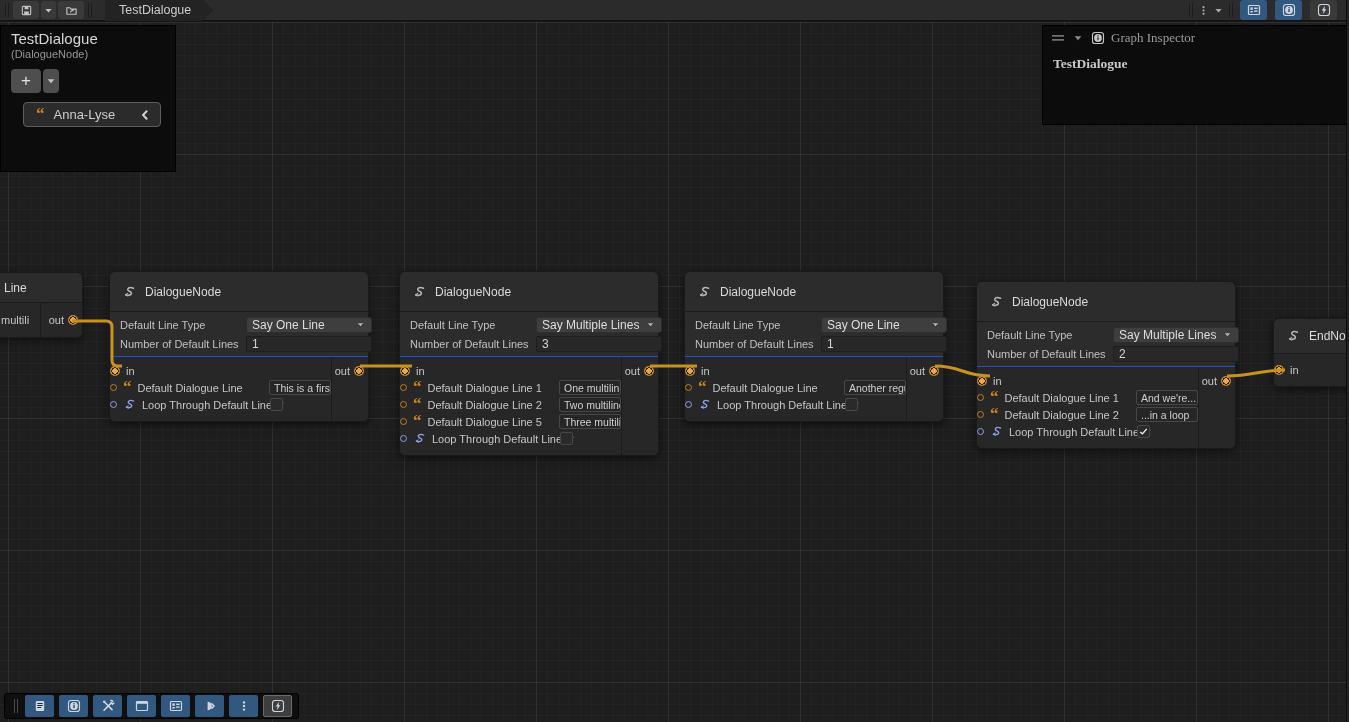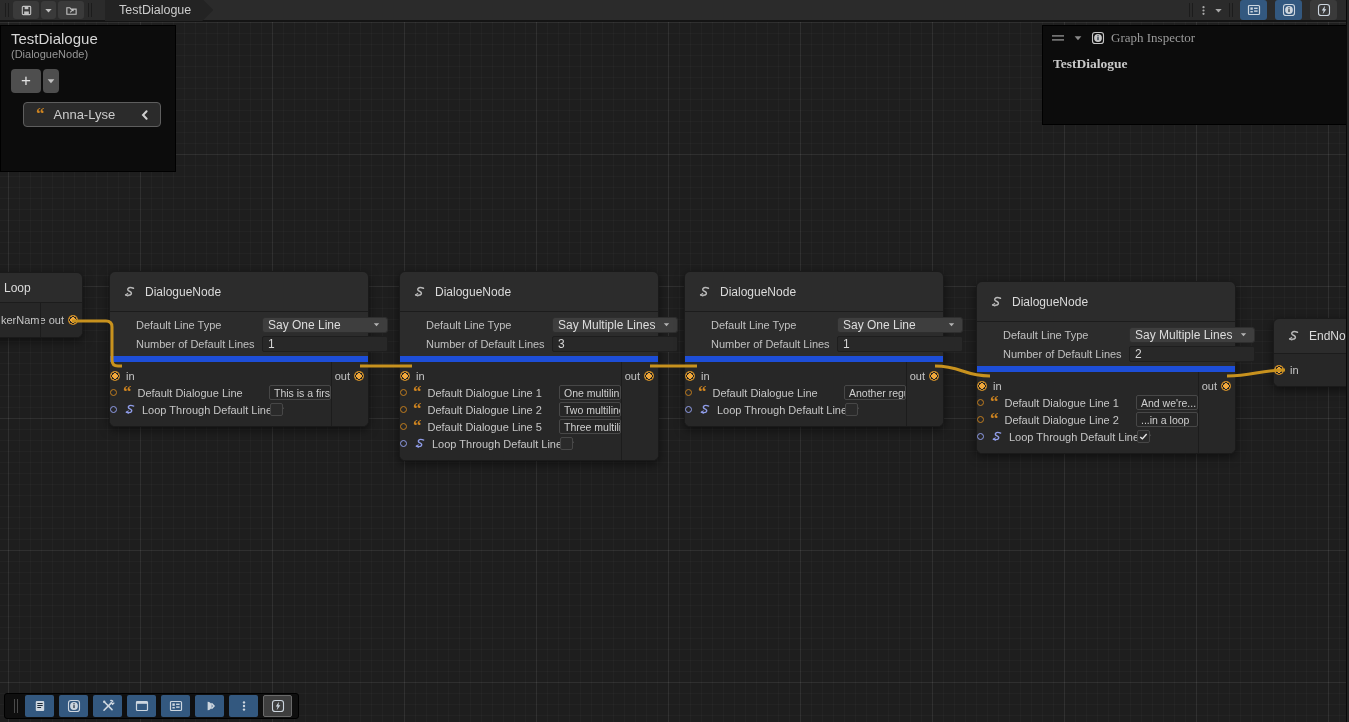--- a/index.html
+++ b/index.html
@@ -51,21 +51,21 @@
   .pill .chev{margin-left:auto;color:#d0d0d0;}
   .quote{color:#ce8420;font-family:"Liberation Serif",serif;font-weight:bold;
          font-size:17px;line-height:6px;height:8px;display:inline-block;flex:none;}
   .gi-name{font-weight:bold;font-size:13.5px;color:#c9c9c9;margin:6px 10px;}
 
   
   .node{position:absolute;background:#2c2c2c;border:1px solid #1a1a1a;border-radius:6px;
         box-shadow:0 3px 10px rgba(0,0,0,.5);color:#c6c6c6;font-size:11px;z-index:4;}
   .node-header{display:flex;align-items:center;gap:9px;padding:0 12px;border-bottom:1px solid #1c1c1c;
         font-size:12px;color:#dbdbdb;}
-  .fields{padding:3px 16px;border-bottom:6px solid #1d4ed8;}
+  .fields{padding:3px 0;border-bottom:1px solid #1d4ed8;}
   .frow{height:19px;display:flex;align-items:center;padding-left:10px;position:relative;color:#c0c0c0;}
   .fcontrol{position:absolute;left:136px;width:126px;height:16px;font-size:12px;}
   .dropdown{background:#3e3e3e;border:1px solid #2e2e2e;border-radius:3px;display:flex;
         align-items:center;padding:0 5px;color:#dddddd;}
   .dropdown .icon{margin-left:auto;color:#b5b5b5;}
   .textfield{background:#282828;border:1px solid #1e1e1e;border-radius:2px;padding:0 5px;
         color:#d5d5d5;display:flex;align-items:center;}
   .ports{position:relative;padding:5px 0 8px;background:#272727;border-radius:0 0 6px 6px;}
   .prow{height:17px;display:flex;align-items:center;gap:6px;position:relative;
         padding-right:40px;white-space:nowrap;}
@@ -105,25 +105,25 @@
       <path d="M72,321 L106,321 Q112,321 112,327 L112,360 Q112,366 118,366 L122,366" fill="none" stroke="#C8921E" stroke-width="3"></path>
       <path d="M360,366 C386,366 386,366 412,366" fill="none" stroke="#C8921E" stroke-width="3"></path>
       <path d="M650,366 C676,366 671,366 697,366" fill="none" stroke="#C8921E" stroke-width="3"></path>
       <path d="M935,366 C961,366 964,376 990,376" fill="none" stroke="#C8921E" stroke-width="3"></path>
       <path d="M1227,376 C1253,376 1259,370 1285,370" fill="none" stroke="#C8921E" stroke-width="3"></path>
     </svg>
 
   <div id="node-layer">
       <div class="node" style="left: -100px; top: 272px; width: 183px;">
         <div class="node-header" style="height: 30px; padding-left: 103px;">
-          <div class="">Loop</div>
+          <div class="">Line</div>
         </div>
         <div class="ports" style="padding: 6px 0px;">
           <div class="prow" style="height: 22px; padding-left: 100px; padding-right: 42px;">
-            <div class="">kerName</div>
+            <div class="">multili</div>
           </div>
           <div class="outcol" style="width: 42px; padding-top: 6px;">
             <div class="outrow" style="height: 22px;">
               <div class="">out</div>
               <div class="port exec"></div>
             </div>
           </div>
         </div>
       </div>
       <div class="node" style="left: 109px; top: 271px; width: 260px;">

